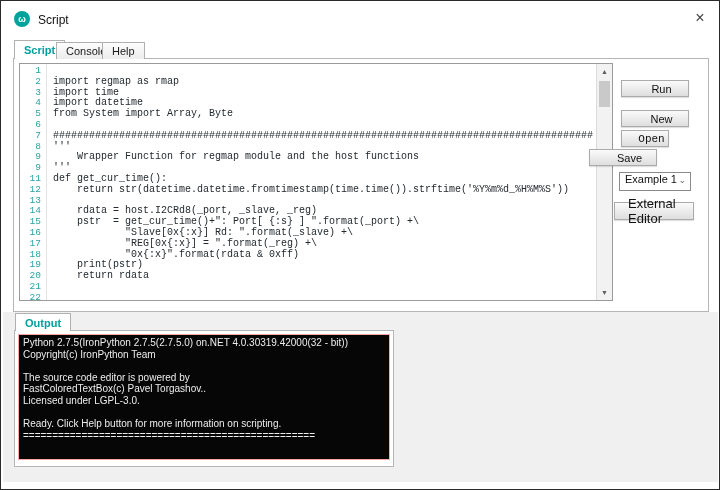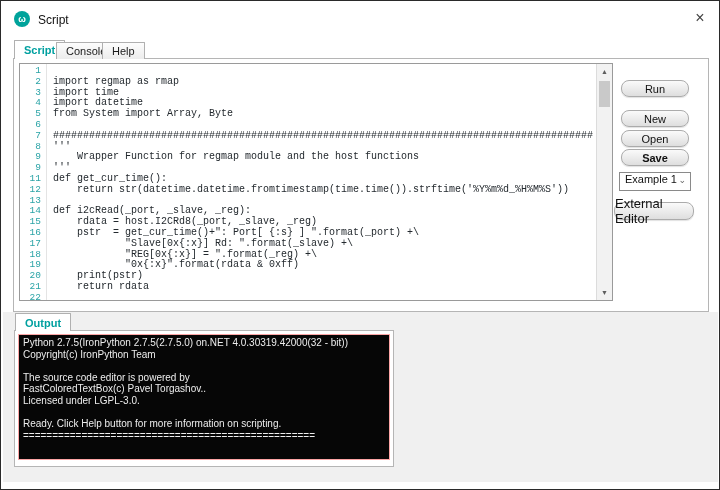--- a/index.html
+++ b/index.html
@@ -36,27 +36,27 @@
   .cl{font-family:"Liberation Mono",monospace;font-size:10px;line-height:10.8px;color:#23292e;white-space:pre;}
 
   
   #vscroll{position:absolute;right:0;top:0;width:16px;height:100%;background:#f2f2f2;border-left:1px solid #dcdcdc;box-sizing:border-box;}
   .sbarrow{position:absolute;left:0;width:100%;height:15px;font-size:7px;color:#5e5e5e;text-align:center;line-height:15px;}
   #sb-up{top:0;}
   #sb-down{bottom:0;}
   #sb-thumb{position:absolute;left:2px;top:17px;width:11px;height:26px;background:#c9c9c9;}
 
   
-  .btn{position:absolute;box-sizing:border-box;height:17px;border:1px solid #ababab;border-radius:8px;
+  .btn{position:absolute;box-sizing:border-box;height:17px;border:1px solid #ababab;border-radius:0;
        background:linear-gradient(#fafafa,#dedede);font-size:11px;color:#111;display:flex;align-items:center;justify-content:center;
-       box-shadow:0 1px 1px rgba(0,0,0,0.12);z-index:3;}
+       box-shadow:0 1px 1px rgba(0,0,0,0.12);z-index:3;padding-left:13px;}
   #btn-run{left:620px;top:79px;width:68px;}
   #btn-new{left:620px;top:109px;width:68px;}
-  #btn-open{left:620px;top:129px;width:68px;}
-  #btn-save{left:620px;top:148px;width:68px;font-weight:bold;}
+  #btn-open{left:620px;top:129px;width:48px;font-family:Liberation Mono, monospace;}
+  #btn-save{left:588px;top:148px;width:68px;}
   #btn-ext{left:613px;top:201px;width:80px;height:18px;font-size:13px;}
   #combo{position:absolute;left:618px;top:171px;width:72px;height:19px;border:1px solid #8a8a8a;background:#fff;
          box-sizing:border-box;display:flex;align-items:flex-start;font-size:11px;color:#111;padding-left:5px;z-index:3;}
   #combo .chev{position:absolute;right:4px;top:2px;font-size:9px;color:#666;}
 
   
   #console{position:absolute;left:17px;top:333px;width:372px;height:126px;background:#060606;border:1px solid #fca5a5;
            box-sizing:border-box;overflow:hidden;padding:2px 4px;z-index:3;}
   .ol{font-size:10px;line-height:11.6px;color:#ededed;white-space:pre;}
 </style>
@@ -115,21 +115,20 @@
         <div class="cl">import datetime</div>
         <div class="cl">from System import Array, Byte</div>
         <div class="cl"> </div>
         <div class="cl">##########################################################################################</div>
         <div class="cl">'''</div>
         <div class="cl">    Wrapper Function for regmap module and the host functions</div>
         <div class="cl">'''</div>
         <div class="cl">def get_cur_time():</div>
         <div class="cl">    return str(datetime.datetime.fromtimestamp(time.time()).strftime('%Y%m%d_%H%M%S'))</div>
         <div class="cl"> </div>
-        <div class="cl">def i2cRead(_port, _slave, _reg):</div>
         <div class="cl">    rdata = host.I2CRd8(_port, _slave, _reg)</div>
         <div class="cl">    pstr  = get_cur_time()+": Port[ {:s} ] ".format(_port) +\</div>
         <div class="cl">            "Slave[0x{:x}] Rd: ".format(_slave) +\</div>
         <div class="cl">            "REG[0x{:x}] = ".format(_reg) +\</div>
         <div class="cl">            "0x{:x}".format(rdata &amp; 0xff)</div>
         <div class="cl">    print(pstr)</div>
         <div class="cl">    return rdata</div>
         <div class="cl"> </div>
       </div>
     <div id="vscroll">

